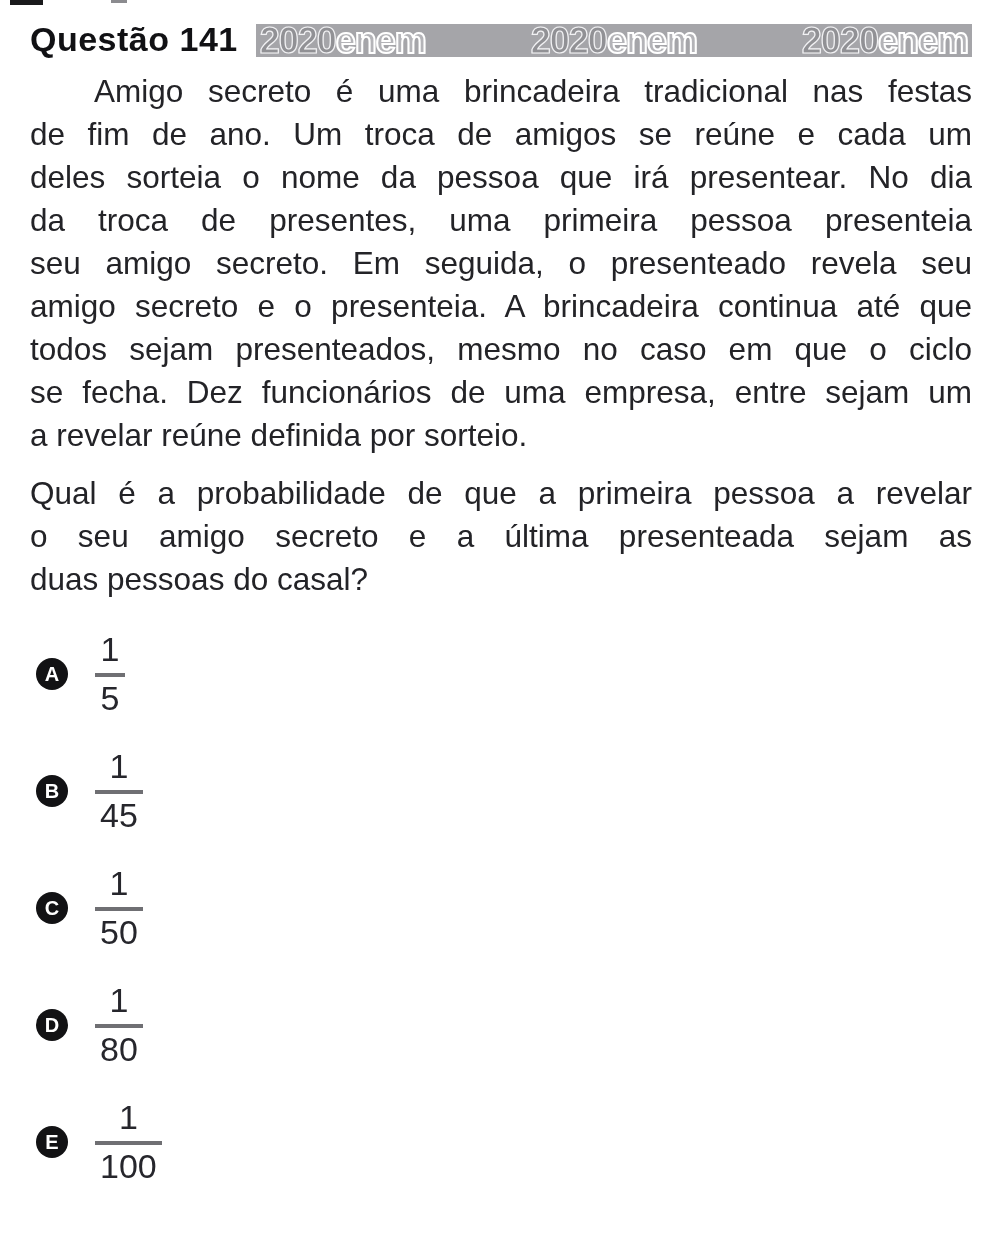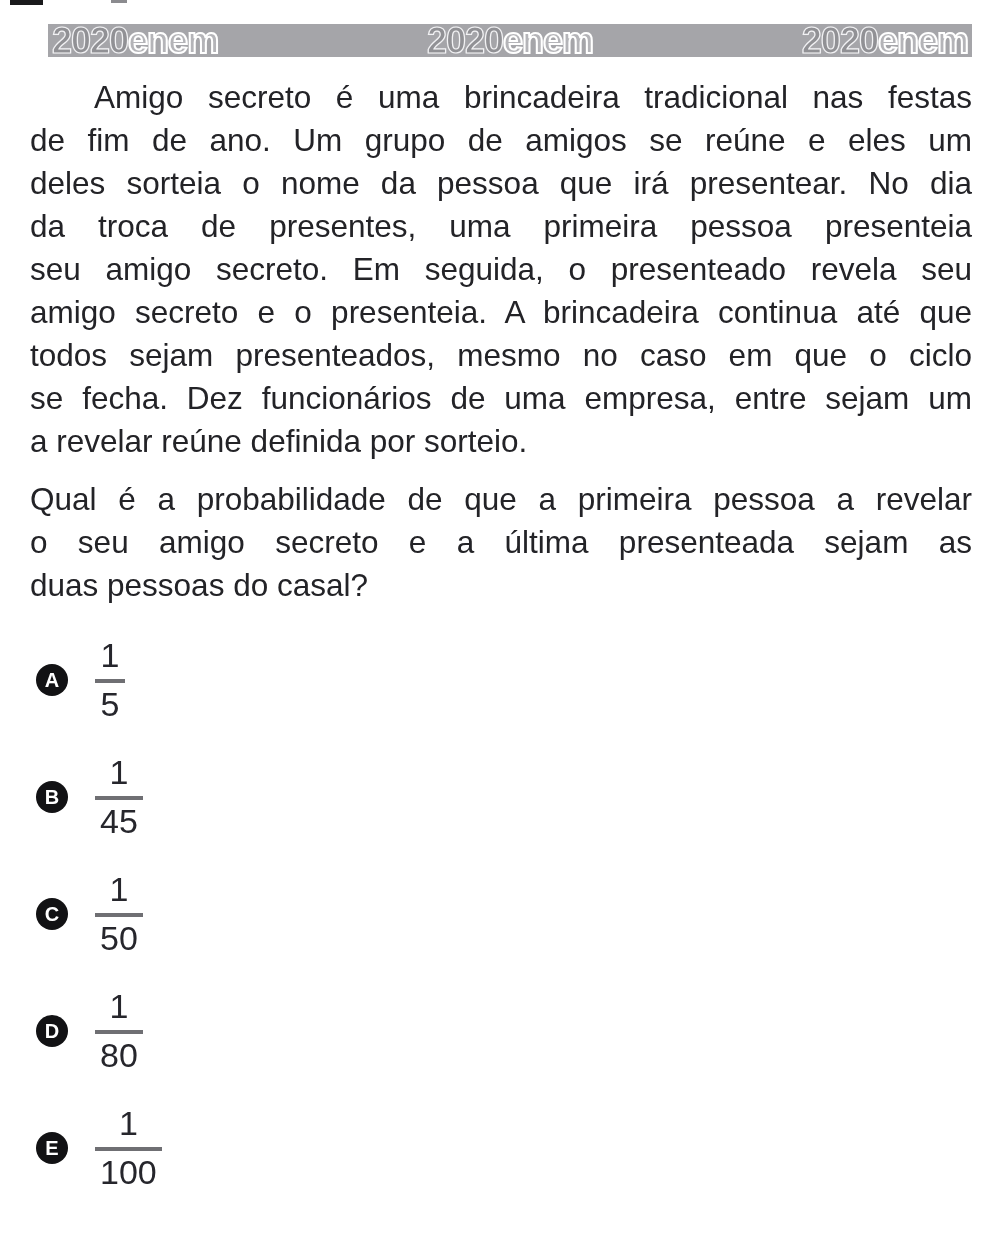--- a/index.html
+++ b/index.html
@@ -75,21 +75,21 @@
     line-height: 43px;
     color: #232327;
   }
   .para .line {
     text-align: justify;
     text-align-last: justify;
   }
   .para .line:last-of-type {
     text-align-last: left;
   }
-  .para.statement { margin-top: 18px; }
+  .para.statement { margin-top: 12px; }
   .para.statement .line:first-of-type { text-indent: 64px; }
   .para.question { margin-top: 15px; }
 
   
   .options {
     margin-top: 30px;
   }
   .option-row {
     display: flex;
     align-items: center;
@@ -131,35 +131,36 @@
 </style>
 </head>
 <body>
 
 <div class="artifact-bar a1"></div>
 <div class="artifact-bar a2"></div>
 
 <div class="content">
 
   <div class="header">
+    <div class="q-number">Questão 141</div>
     <div class="watermark">
 
         <span class="wm-seg"><span class="wm-year">2020</span><span class="wm-brand">enem</span></span>
 
         <span class="wm-seg"><span class="wm-year">2020</span><span class="wm-brand">enem</span></span>
 
         <span class="wm-seg"><span class="wm-year">2020</span><span class="wm-brand">enem</span></span>
       </div>
   </div>
 
   <div class="para statement">
 
       <div class="line">Amigo secreto é uma brincadeira tradicional nas festas</div>
 
-      <div class="line">de fim de ano. Um grupo de amigos se reúne e eles um</div>
+      <div class="line">de fim de ano. Um troca de amigos se reúne e cada um</div>
 
       <div class="line">deles sorteia o nome da pessoa que irá presentear. No dia</div>
 
       <div class="line">da troca de presentes, uma primeira pessoa presenteia</div>
 
       <div class="line">seu amigo secreto. Em seguida, o presenteado revela seu</div>
 
       <div class="line">amigo secreto e o presenteia. A brincadeira continua até que</div>
 
       <div class="line">todos sejam presenteados, mesmo no caso em que o ciclo</div>

